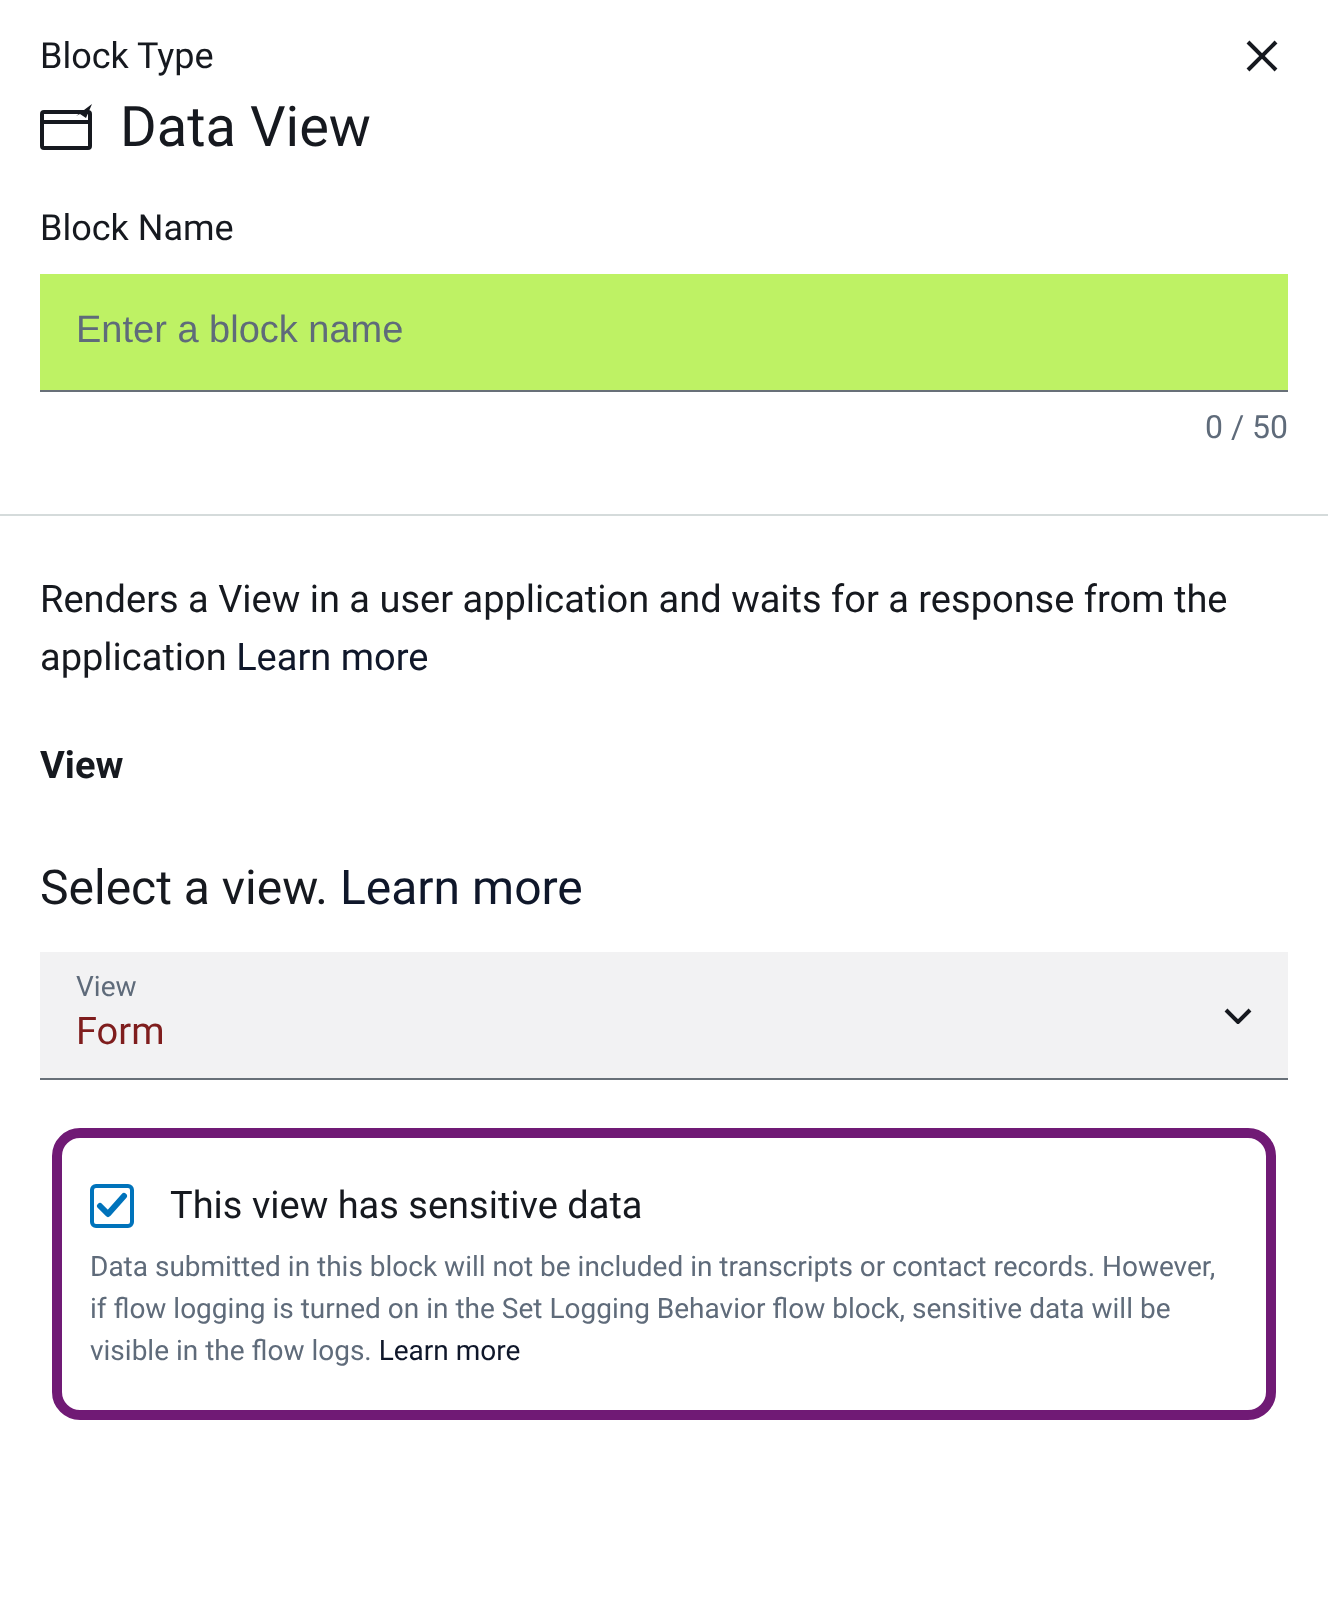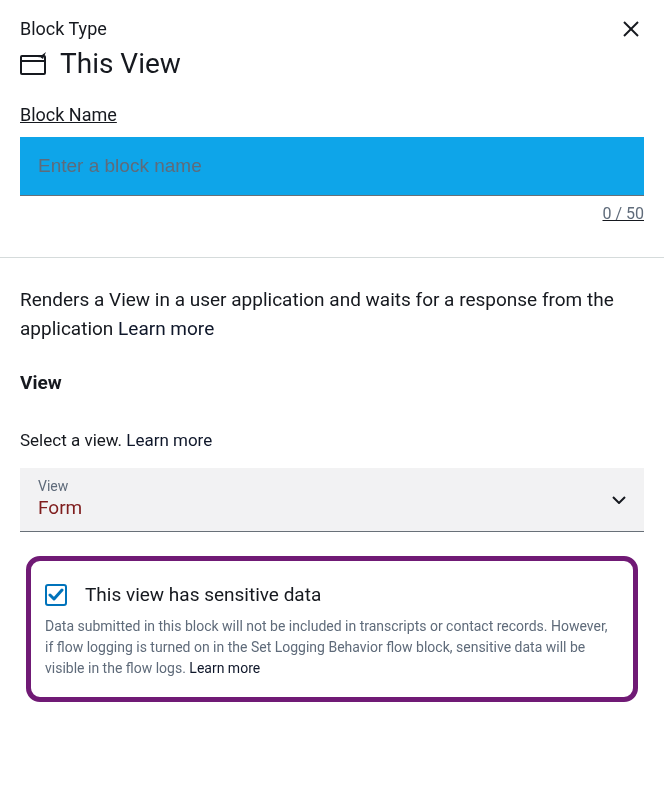--- a/index.html
+++ b/index.html
@@ -50,31 +50,30 @@
       height: 24px;
       flex-shrink: 0;
     }
     .title-text {
       font-size: 28px;
       font-weight: 400;
       color: #16191f;
     }
     .form-section {
       padding: 0 20px 20px 20px;
-      text-decoration: underline;
     }
     .field-label {
       font-size: 18px;
       font-weight: 400;
       color: #16191f;
       margin-bottom: 12px;
       display: block;
     }
     .text-input-wrapper {
-      background: #0ea5e9;
+      background: #bef264;
       border-bottom: 1px solid #687078;
       padding: 18px 18px;
     }
     .text-input {
       width: 100%;
       border: none;
       background: transparent;
       font-size: 19px;
       color: #16191f;
       outline: none;
@@ -107,21 +106,21 @@
       text-decoration: none;
       cursor: pointer;
     }
     .section-heading {
       font-size: 19px;
       font-weight: 700;
       color: #16191f;
       margin-bottom: 18px;
     }
     .sub-text {
-      font-size: 17px;
+      font-size: 24px;
       color: #16191f;
       margin-bottom: 18px;
       margin-top: 36px;
     }
     .select-wrapper {
       background: #f2f2f3;
       border-bottom: 1px solid #687078;
       padding: 10px 18px 12px 18px;
       position: relative;
       cursor: pointer;
@@ -188,21 +187,21 @@
         <line x1="2" y1="2" x2="16" y2="16" stroke="#16191f" stroke-width="2"></line>
         <line x1="16" y1="2" x2="2" y2="16" stroke="#16191f" stroke-width="2"></line>
       </svg>
     </button>
     <div class="title-row">
       <svg class="title-icon" viewBox="0 0 28 24">
         <rect x="1" y="4" width="24" height="18" rx="1" fill="none" stroke="#16191f" stroke-width="2"></rect>
         <line x1="1" y1="9" x2="25" y2="9" stroke="#16191f" stroke-width="2"></line>
         <path d="M 18 6 L 26 0 L 23 7 L 20 5 Z" fill="#16191f"></path>
       </svg>
-      <div class="title-text">This View</div>
+      <div class="title-text">Data View</div>
     </div>
   </div>
 
   <div class="form-section">
     <label class="field-label">Block Name</label>
     <div class="text-input-wrapper">
       <input type="text" class="text-input" placeholder="Enter a block name" style="">
     </div>
     <div class="char-count">0 / 50</div>
   </div>

